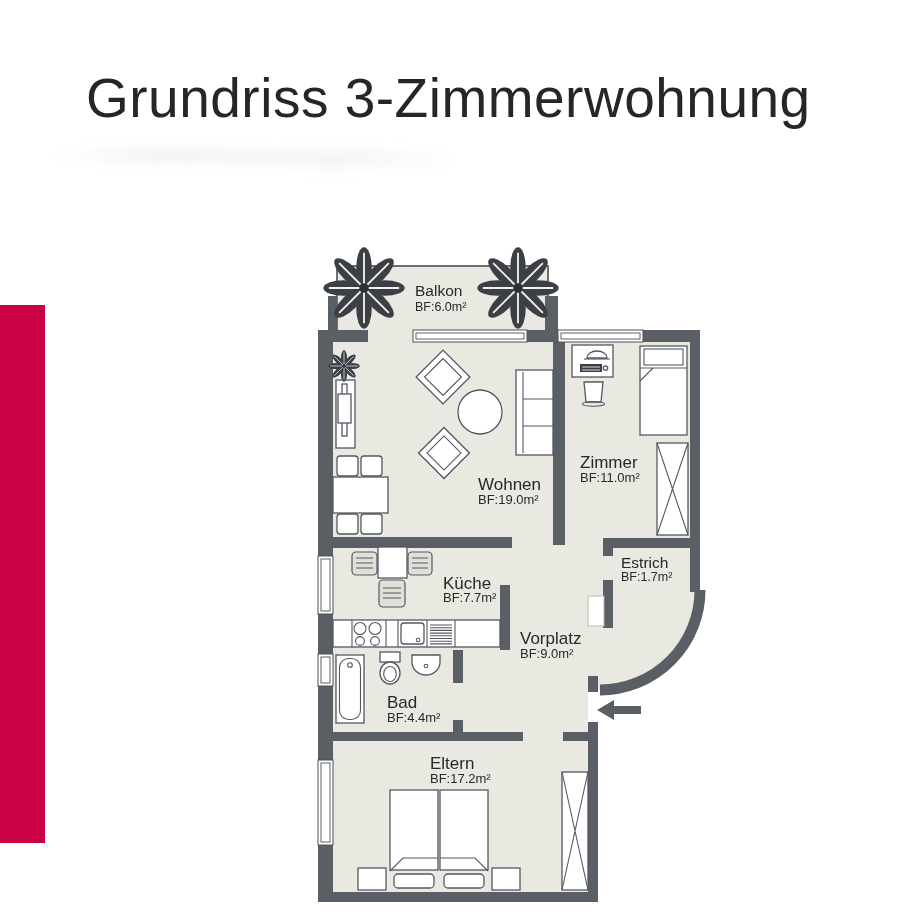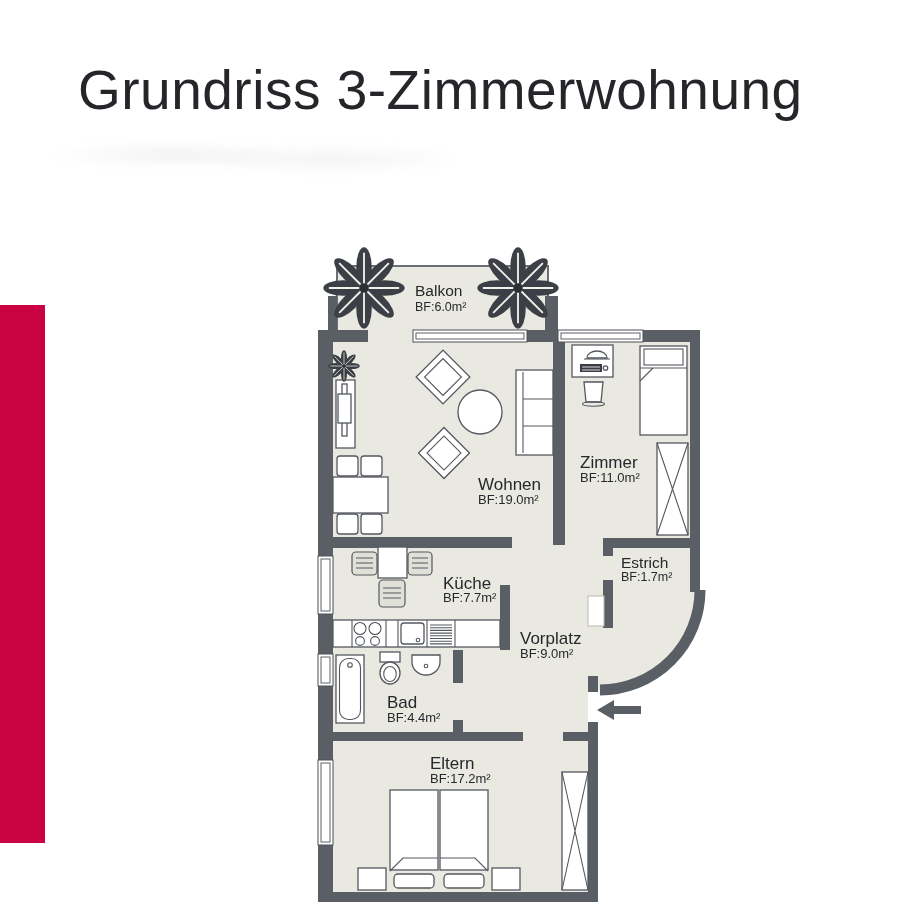--- a/index.html
+++ b/index.html
@@ -6,21 +6,21 @@
     --accent:#c90243;
     --wall:#5a5f66;
     --floor:#e9e9e1;
     --ink:#26282c;
     --furn:#54585e;
   }
   html,body{margin:0;padding:0;}
   body{width:920px;height:922px;background:#fff;position:relative;overflow:hidden;
        font-family:"Liberation Sans",sans-serif;}
   .page{position:absolute;inset:0;}
-  .title{position:absolute;left:70px;top:50px;margin:8px;font-size:55px;font-weight:300;
+  .title{position:absolute;left:70px;top:50px;margin:16px;font-size:55px;font-weight:300;
          letter-spacing:.5px;color:#25262a;white-space:nowrap;}
   .smudge{position:absolute;left:55px;top:137px;width:395px;height:40px;
           background:
             radial-gradient(ellipse 45% 50% at 30% 45%,rgba(150,150,145,.12),rgba(150,150,145,0) 70%),
             radial-gradient(ellipse 50% 55% at 70% 55%,rgba(150,150,145,.10),rgba(150,150,145,0) 72%);
           filter:blur(3px);}
   .red-bar{position:absolute;left:0;top:305px;width:45px;height:538px;background:var(--accent);}
   svg.plan{position:absolute;left:0;top:0;}
   svg text{fill:var(--ink);}
   .rn{font-size:17px;}

